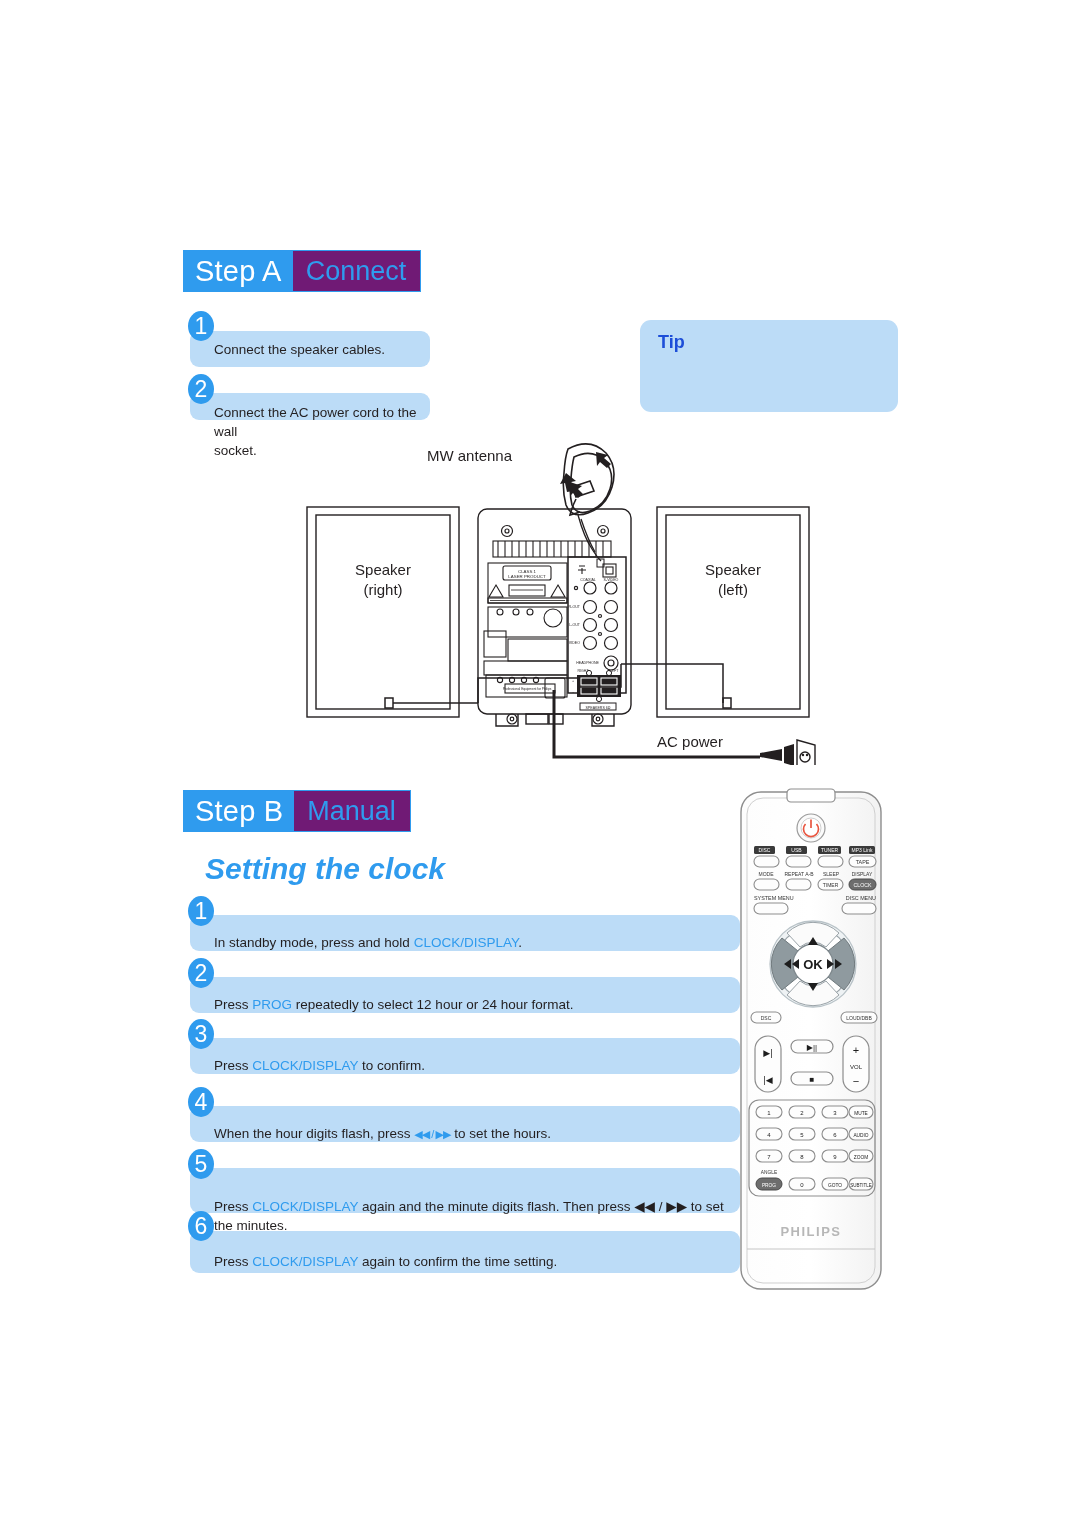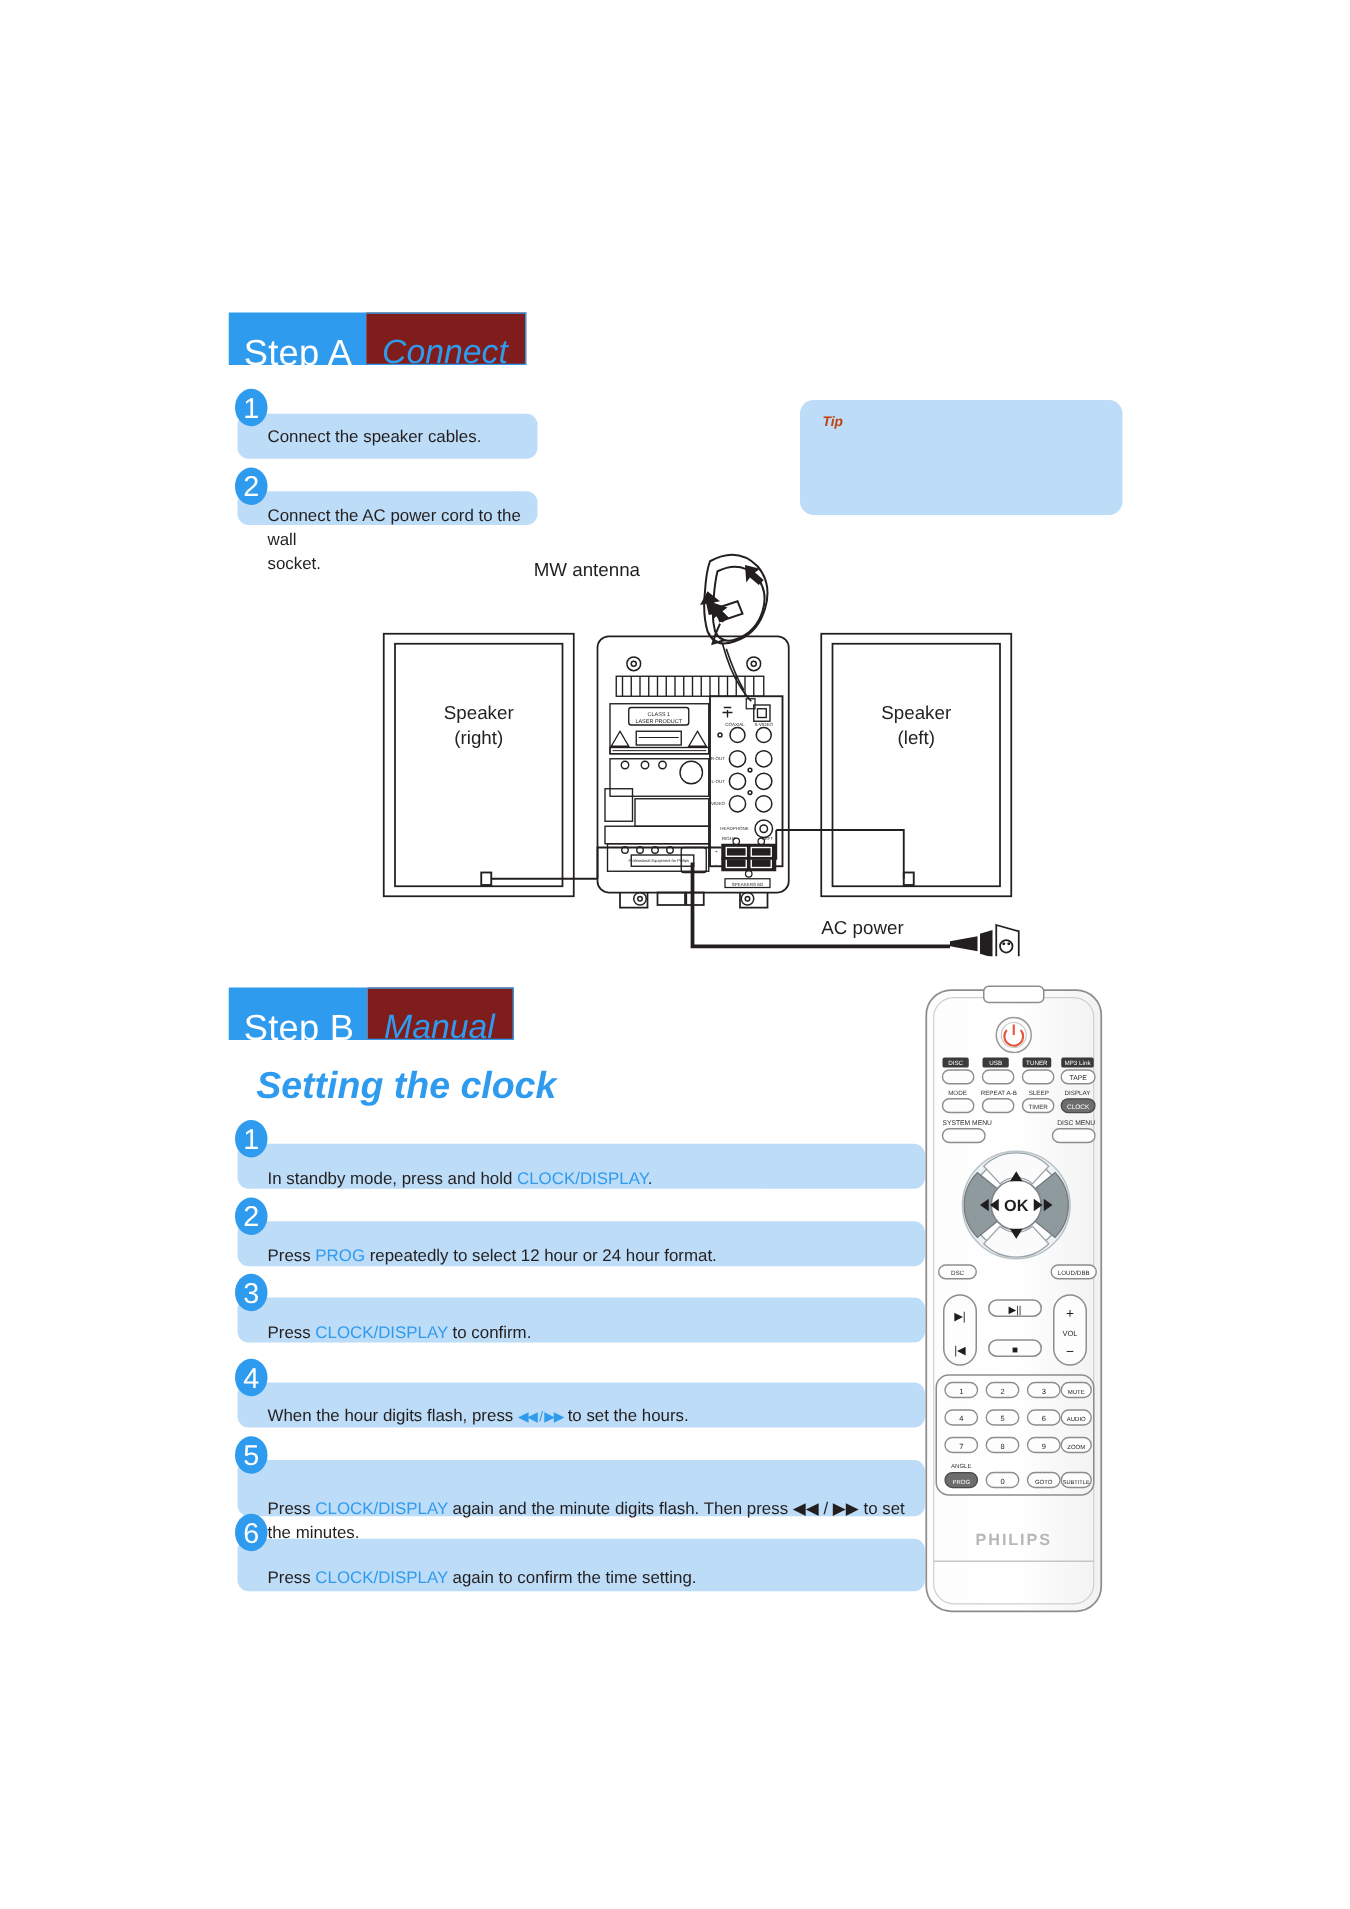--- a/index.html
+++ b/index.html
@@ -2,41 +2,41 @@
 <html><head>
 <meta charset="utf-8">
 <style>
   html,body{margin:0;padding:0;background:#ffffff;}
   body{width:1080px;height:1527px;position:relative;
        font-family:"Liberation Sans",sans-serif;color:#231f20;overflow:hidden;}
 
   
   .step-banner{position:absolute;display:flex;align-items:stretch;height:42px;}
   .step-banner .lead{background:#2f9bee;color:#ffffff;font-size:29px;
-      line-height:42px;padding:12px 11px 0 12px;letter-spacing:.2px;white-space:nowrap;}
-  .step-banner .tail{background:#7f1d1d;border:1px solid #2f9bee;border-left:none;
-      color:#2f9bee;font-size:27px;font-style:italic;line-height:40px;
-      padding:10px 14px 0 13px;white-space:nowrap;}
+      line-height:42px;padding:0 11px 0 12px;letter-spacing:.2px;white-space:nowrap;}
+  .step-banner .tail{background:#701a75;border:1px solid #2f9bee;border-left:none;
+      color:#2f9bee;font-size:27px;line-height:40px;
+      padding:0 14px 0 13px;white-space:nowrap;}
 
   
   .bar{position:absolute;background:#bcdcf7;border-radius:9px;}
   .bar .txt{position:absolute;left:24px;top:50%;transform:translateY(-50%);
       font-size:13.5px;line-height:19px;color:#231f20;white-space:pre-line;}
   .bar.two-line .txt{top:10px;transform:none;}
   .badge{position:absolute;width:26px;height:30px;border-radius:13px/15px;
       background:#2f9bee;color:#ffffff;font-size:23px;line-height:30px;
       text-align:center;z-index:4;}
   .kw{color:#2f9bee;}
   .arw{color:#2f9bee;font-size:11px;letter-spacing:-1px;}
 
   
   #tip-box{position:absolute;left:640px;top:320px;width:258px;height:92px;
      background:#bcdcf7;border-radius:11px;}
-  #tip-box .tip-title{position:absolute;left:18px;top:12px;color:#c2410c;
-     font-size:11px;font-style:italic;font-weight:bold;}
+  #tip-box .tip-title{position:absolute;left:18px;top:12px;color:#1d4ed8;
+     font-size:18px;font-weight:bold;}
   #tip-box .tip-body{position:absolute;left:18px;top:36px;width:230px;color:#2f9bee;
      font-size:13.5px;font-style:italic;line-height:19px;}
 
   
   #clock-heading{position:absolute;left:205px;top:852px;color:#2f9bee;
      font-size:30px;font-style:italic;font-weight:bold;}
 
   
   #diagram{position:absolute;left:300px;top:435px;width:520px;height:330px;}
   #diagram svg{display:block;}

